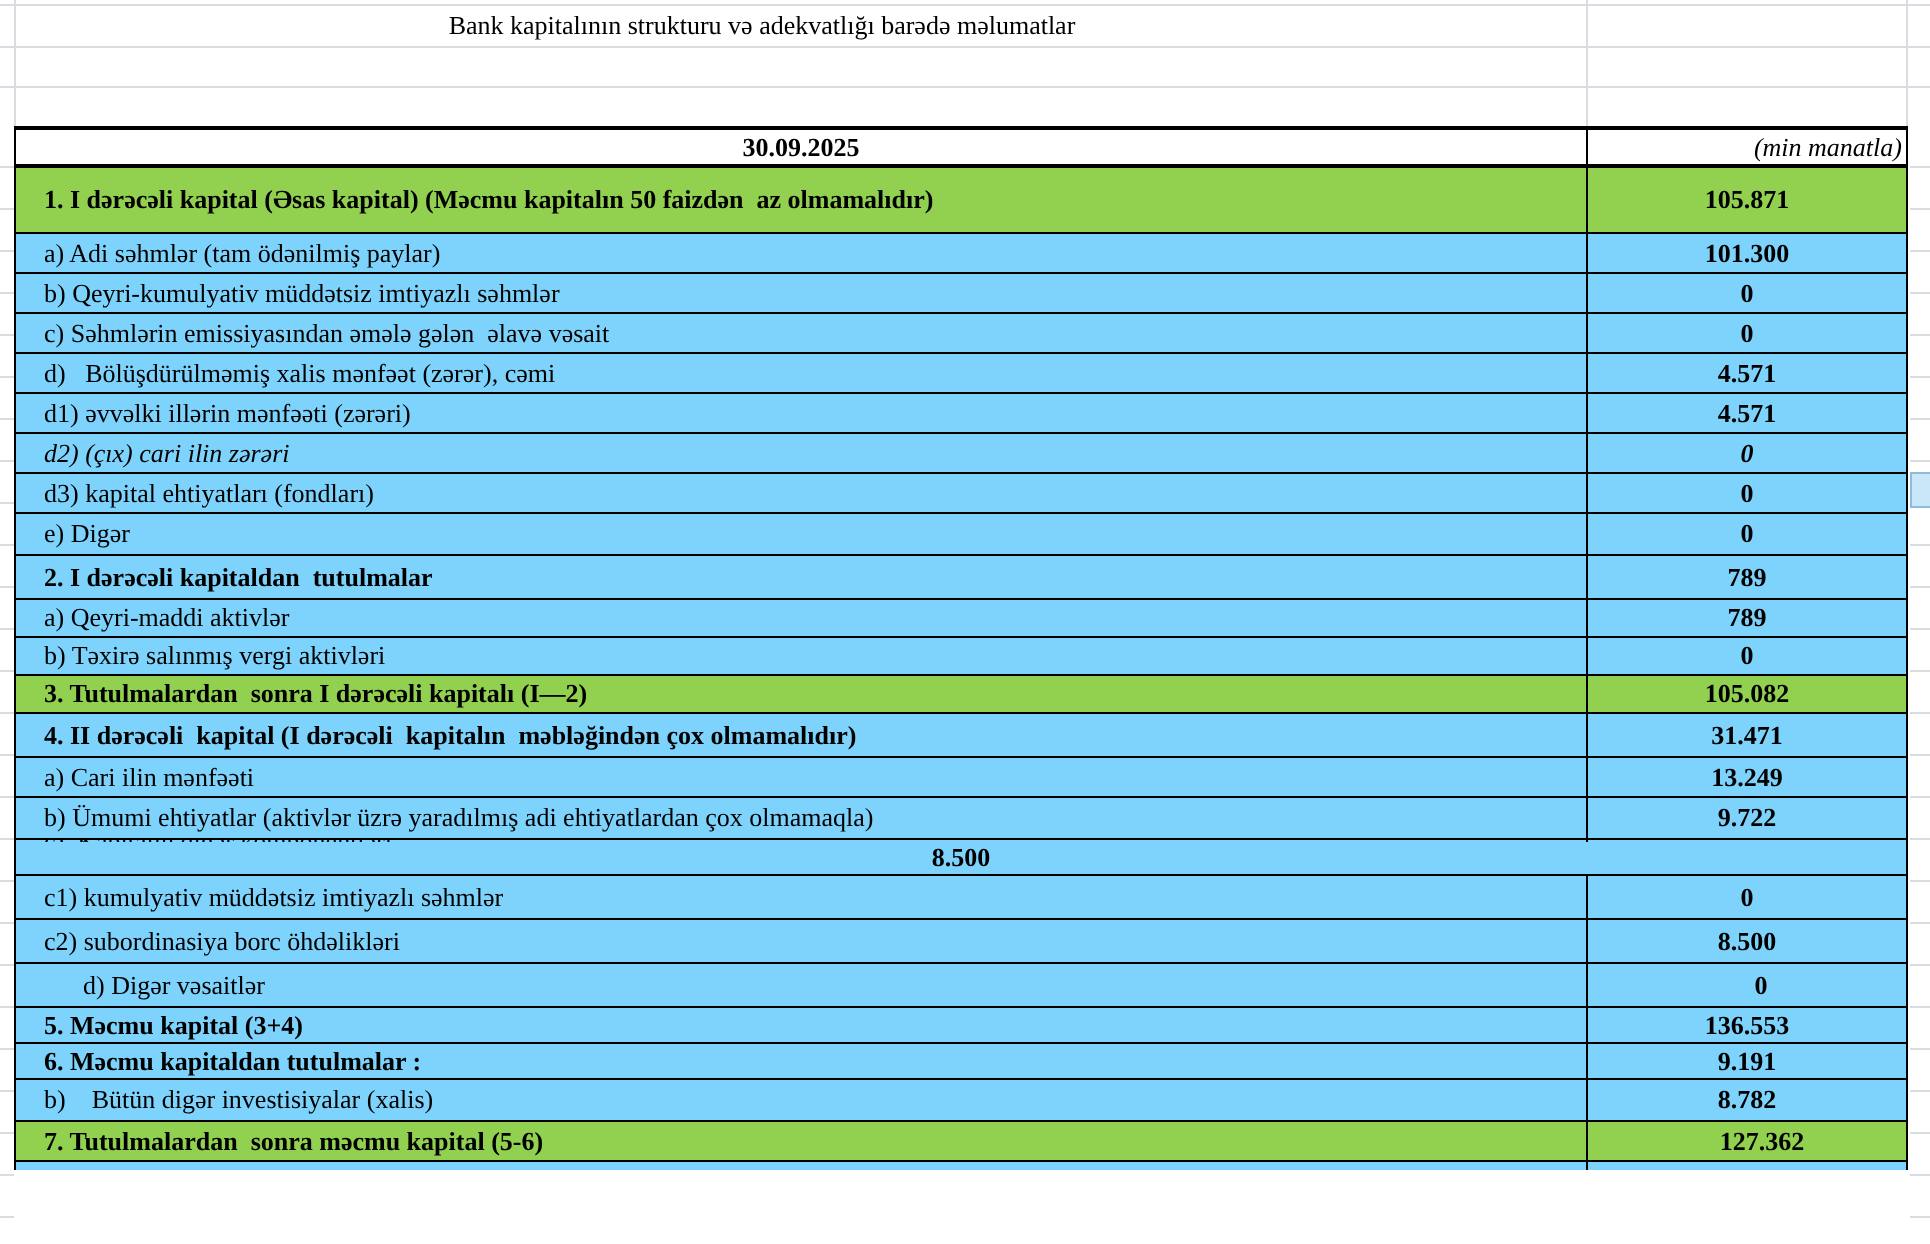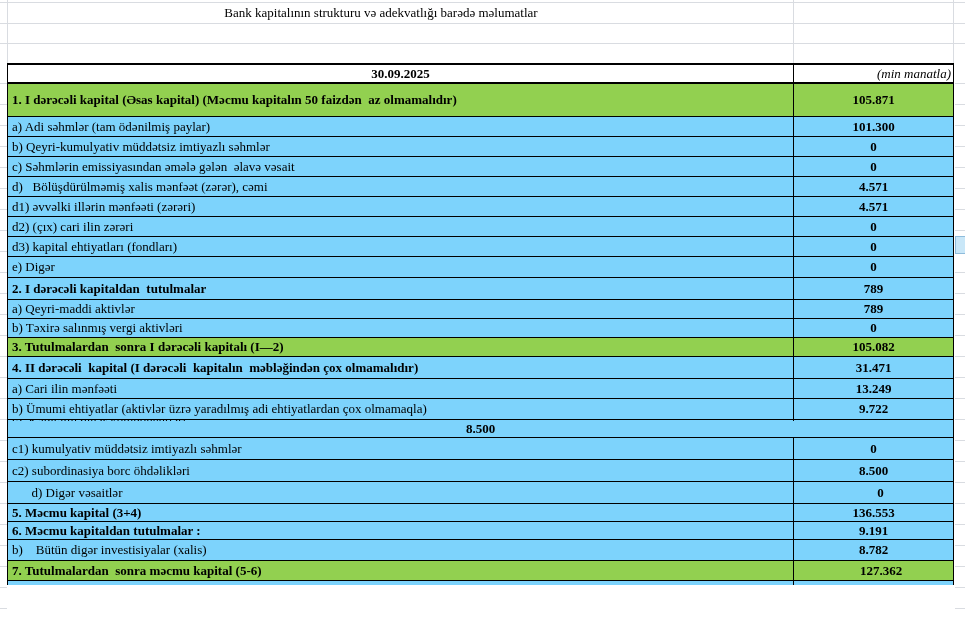--- a/index.html
+++ b/index.html
@@ -40,21 +40,21 @@
   }
   .trow{
     display:flex;border-bottom:1px solid #000;box-sizing:border-box;background:#7dd3fc;
   }
   .trow.green{background:#92D050;font-weight:bold;}
   .trow.bold{font-weight:bold;}
   .trow.sliver{border-bottom:none;}
   .lbl{
     width:786px;border-right:1px solid #000;box-sizing:border-box;
     display:flex;align-items:center;
-    padding-left:4px;font-size:13px;line-height:16px;
+    padding-left:14px;font-size:13px;line-height:16px;
     white-space:pre-wrap;overflow:hidden;
   }
   .val{
     flex:1;display:flex;align-items:center;justify-content:center;
     font-weight:bold;font-size:13px;
   }
   
   #sel{
     position:absolute;left:955px;top:236px;width:10px;height:18px;
     background:#C9E7F8;border:1px solid #8FBCDB;border-right:none;box-sizing:border-box;
@@ -97,21 +97,21 @@
         <div class="val">0</div>
       </div>
       <div class="trow" style="height: 20px;">
         <div class="lbl">d)   Bölüşdürülməmiş xalis mənfəət (zərər), cəmi</div>
         <div class="val">4.571</div>
       </div>
       <div class="trow" style="height: 20px;">
         <div class="lbl">d1) əvvəlki illərin mənfəəti (zərəri)</div>
         <div class="val">4.571</div>
       </div>
-      <div class="trow" style="height: 20px;">
+      <div class="trow" style="height: 20px; font-style: italic;">
         <div class="lbl">d2) (çıx) cari ilin zərəri</div>
         <div class="val">0</div>
       </div>
       <div class="trow" style="height: 20px;">
         <div class="lbl">d3) kapital ehtiyatları (fondları)</div>
         <div class="val">0</div>
       </div>
       <div class="trow" style="height: 21px;">
         <div class="lbl">e) Digər</div>
         <div class="val">0</div>

